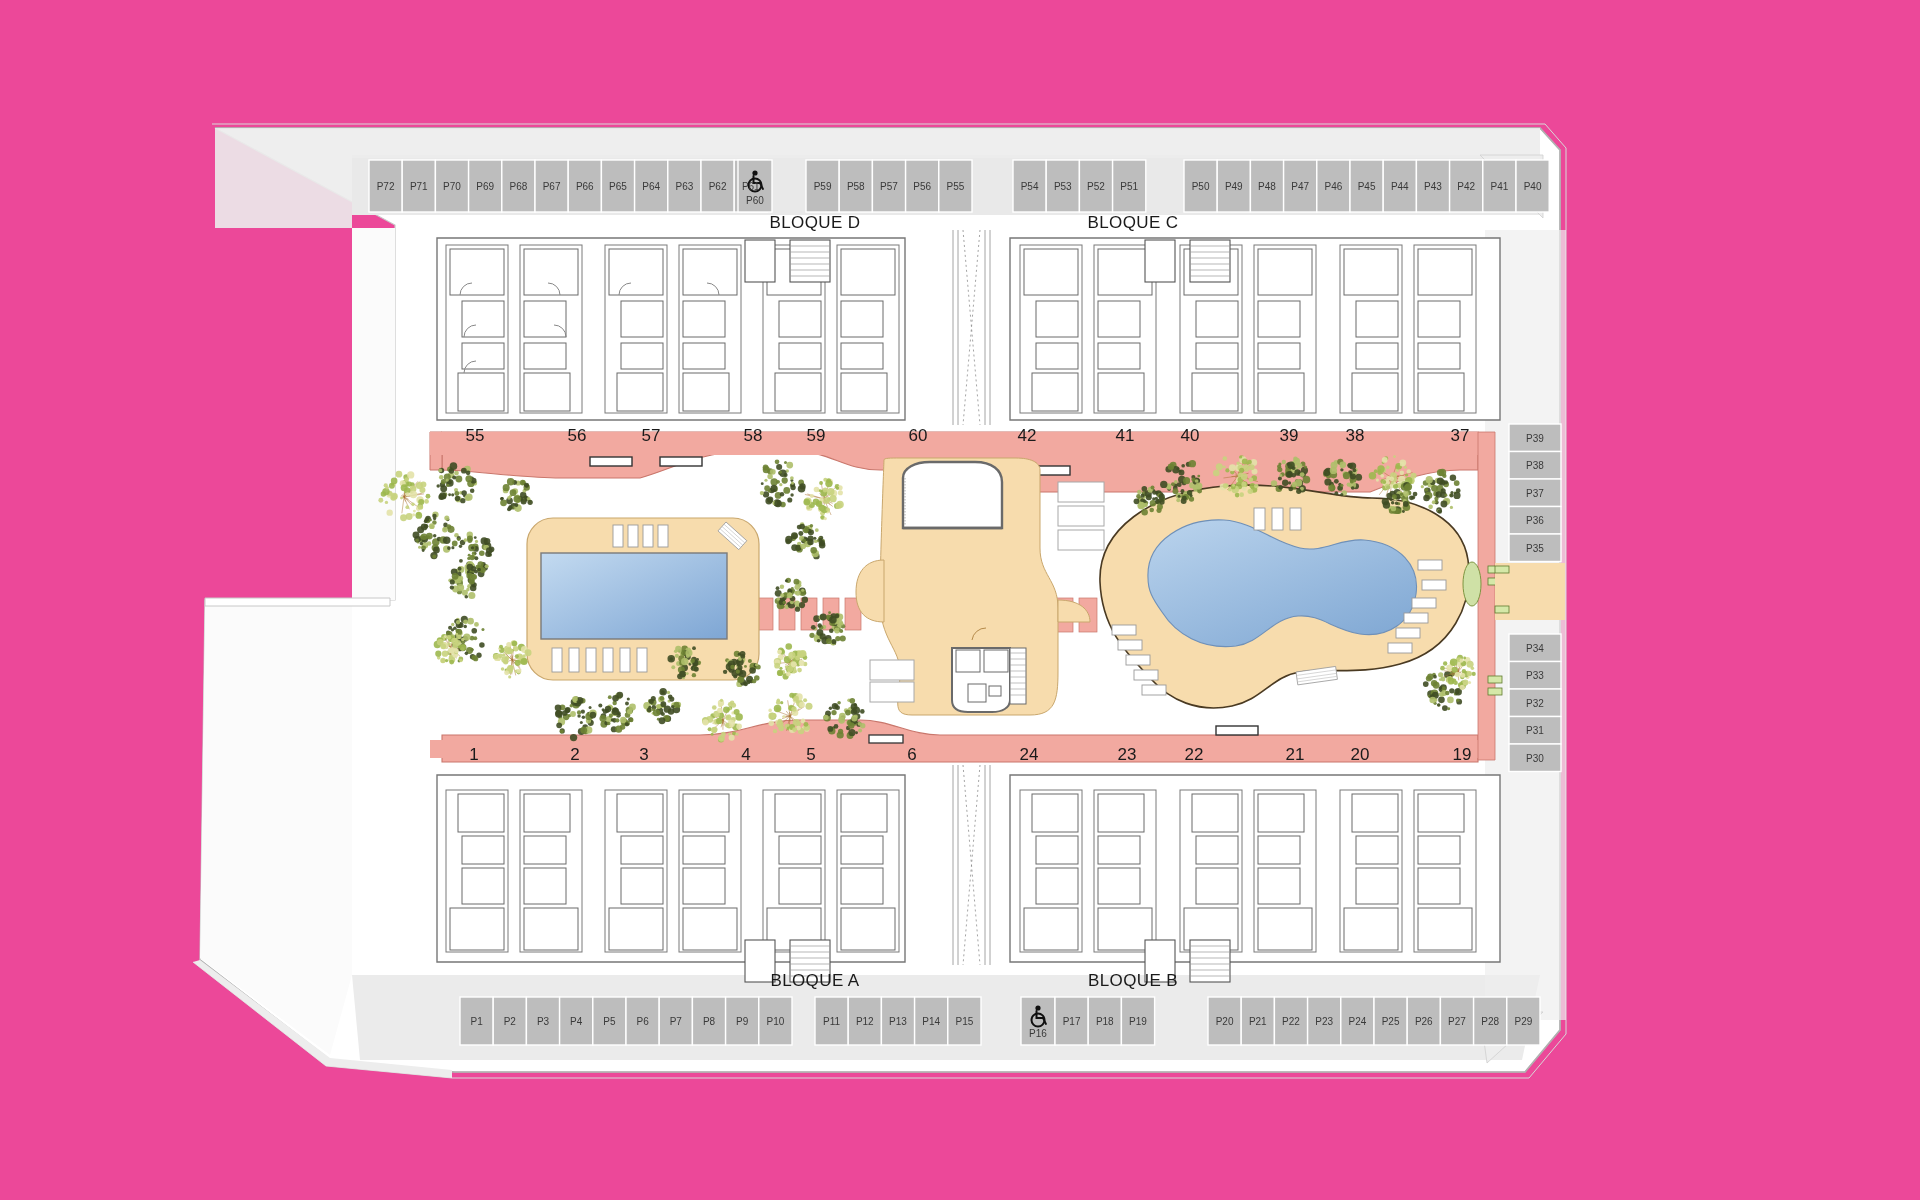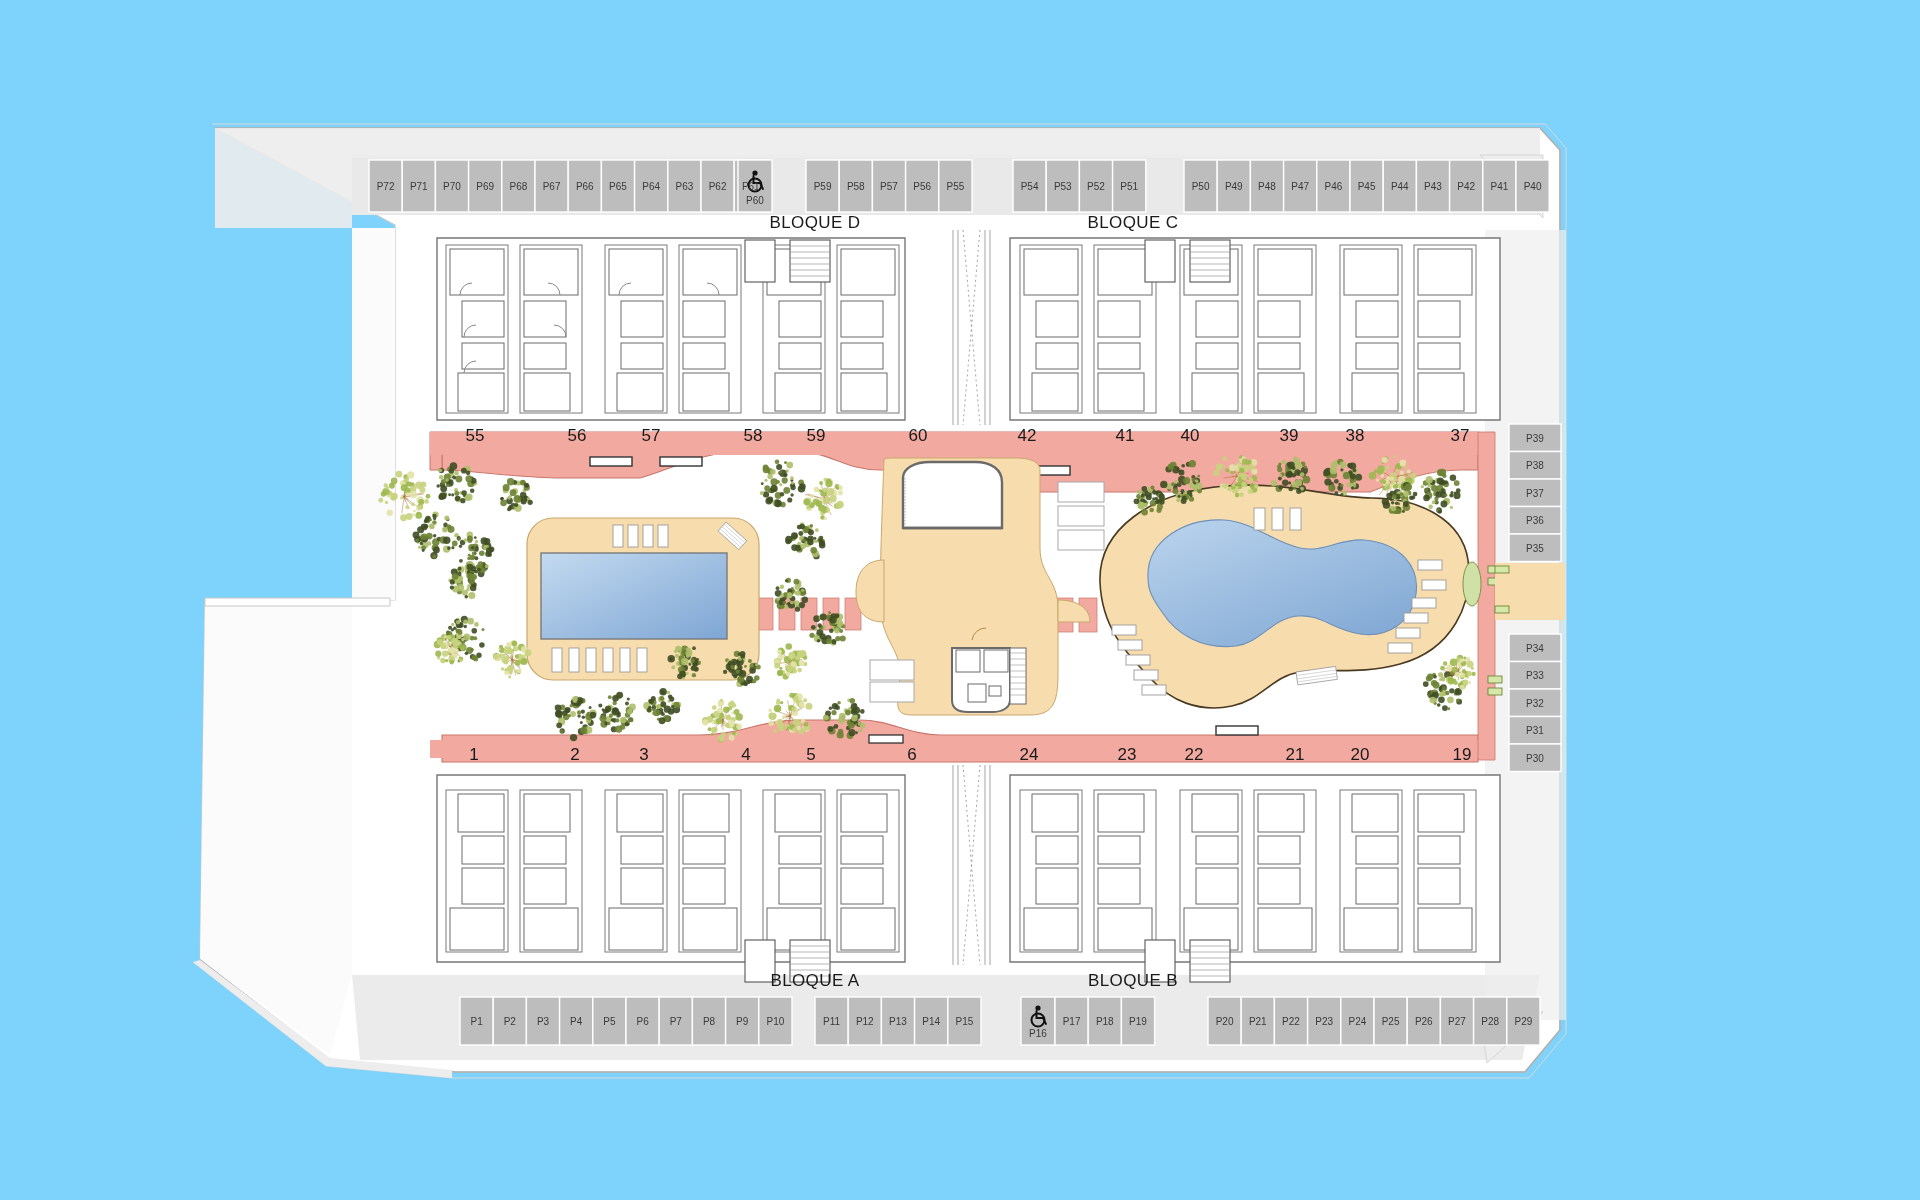--- a/index.html
+++ b/index.html
@@ -1,19 +1,19 @@
 <!DOCTYPE html>
 <html><head>
 <meta charset="utf-8">
 <title>Site Plan</title>
 <style>
   html,body{margin:0;padding:0;background:#ffffff;}
   body{width:1920px;height:1200px;overflow:hidden;
        font-family:"Liberation Sans","DejaVu Sans",sans-serif;}
-  #stage{position:relative;width:1920px;height:1200px;background:#7dd3fc;}
+  #stage{position:relative;width:1920px;height:1200px;background:#ec4899;}
   svg#plan{position:absolute;left:0;top:0;width:1920px;height:1200px;display:block;}
   .ptxt{font-family:"Liberation Sans",sans-serif;font-size:10px;fill:#3a3a3a;text-anchor:middle;}
   .unum{font-family:"Liberation Sans",sans-serif;font-size:17px;fill:#1a1a1a;text-anchor:middle;}
   .blq{font-family:"Liberation Sans",sans-serif;font-size:17px;fill:#1a1a1a;text-anchor:middle;letter-spacing:.4px;}
 </style>
 </head>
 <body>
 
 <div id="stage">
 <svg id="plan" viewBox="0 0 1920 1200">

